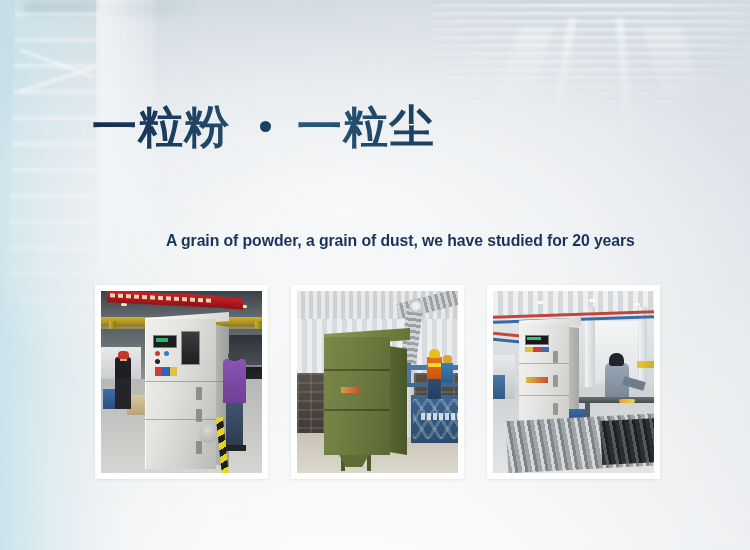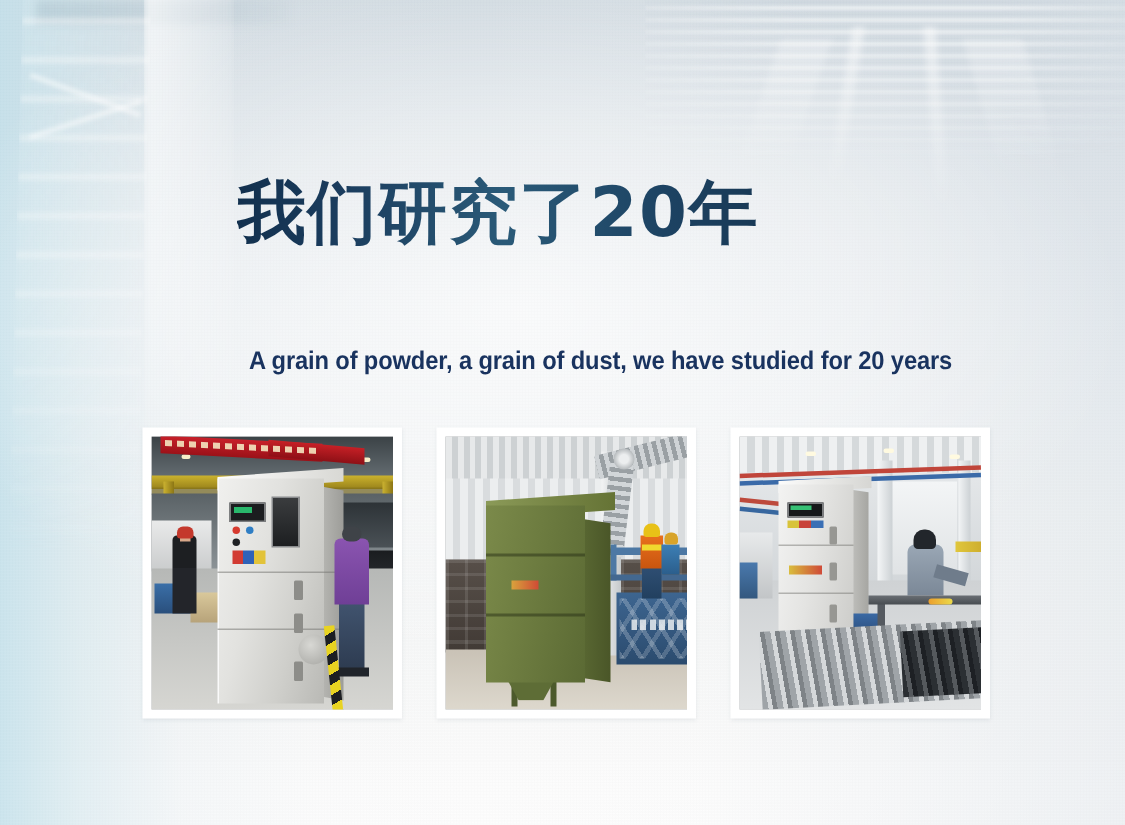--- a/index.html
+++ b/index.html
@@ -477,21 +477,25 @@
   <div class="bg-brace b2"></div>
   <div class="bg-slats"></div>
   <div class="bg-beam b3"></div>
   <div class="bg-beam b1"></div>
   <div class="bg-beam b2"></div>
   <div class="bg-beam b4"></div>
   <div class="bg-layer bg-glow"></div>
   <div class="bg-layer bg-noise"></div>
 
   <div class="headline-block">
-    <div class="hl-line hl-2">我们研究了20年</div>
+    <div class="hl-line hl-1">
+      <span>一粒粉</span>
+      <span class="hl-dot"></span>
+      <span>一粒尘</span>
+    </div>
   </div>
 
   <div class="subtitle">A grain of powder, a grain of dust, we have studied for 20 years</div>
 
   <div class="photos">
 
     <div class="photo-frame">
       <div class="photo">
         <div class="p1-ceiling"></div>
         <div class="p1-light" style="left:20px;top:12px"></div>

